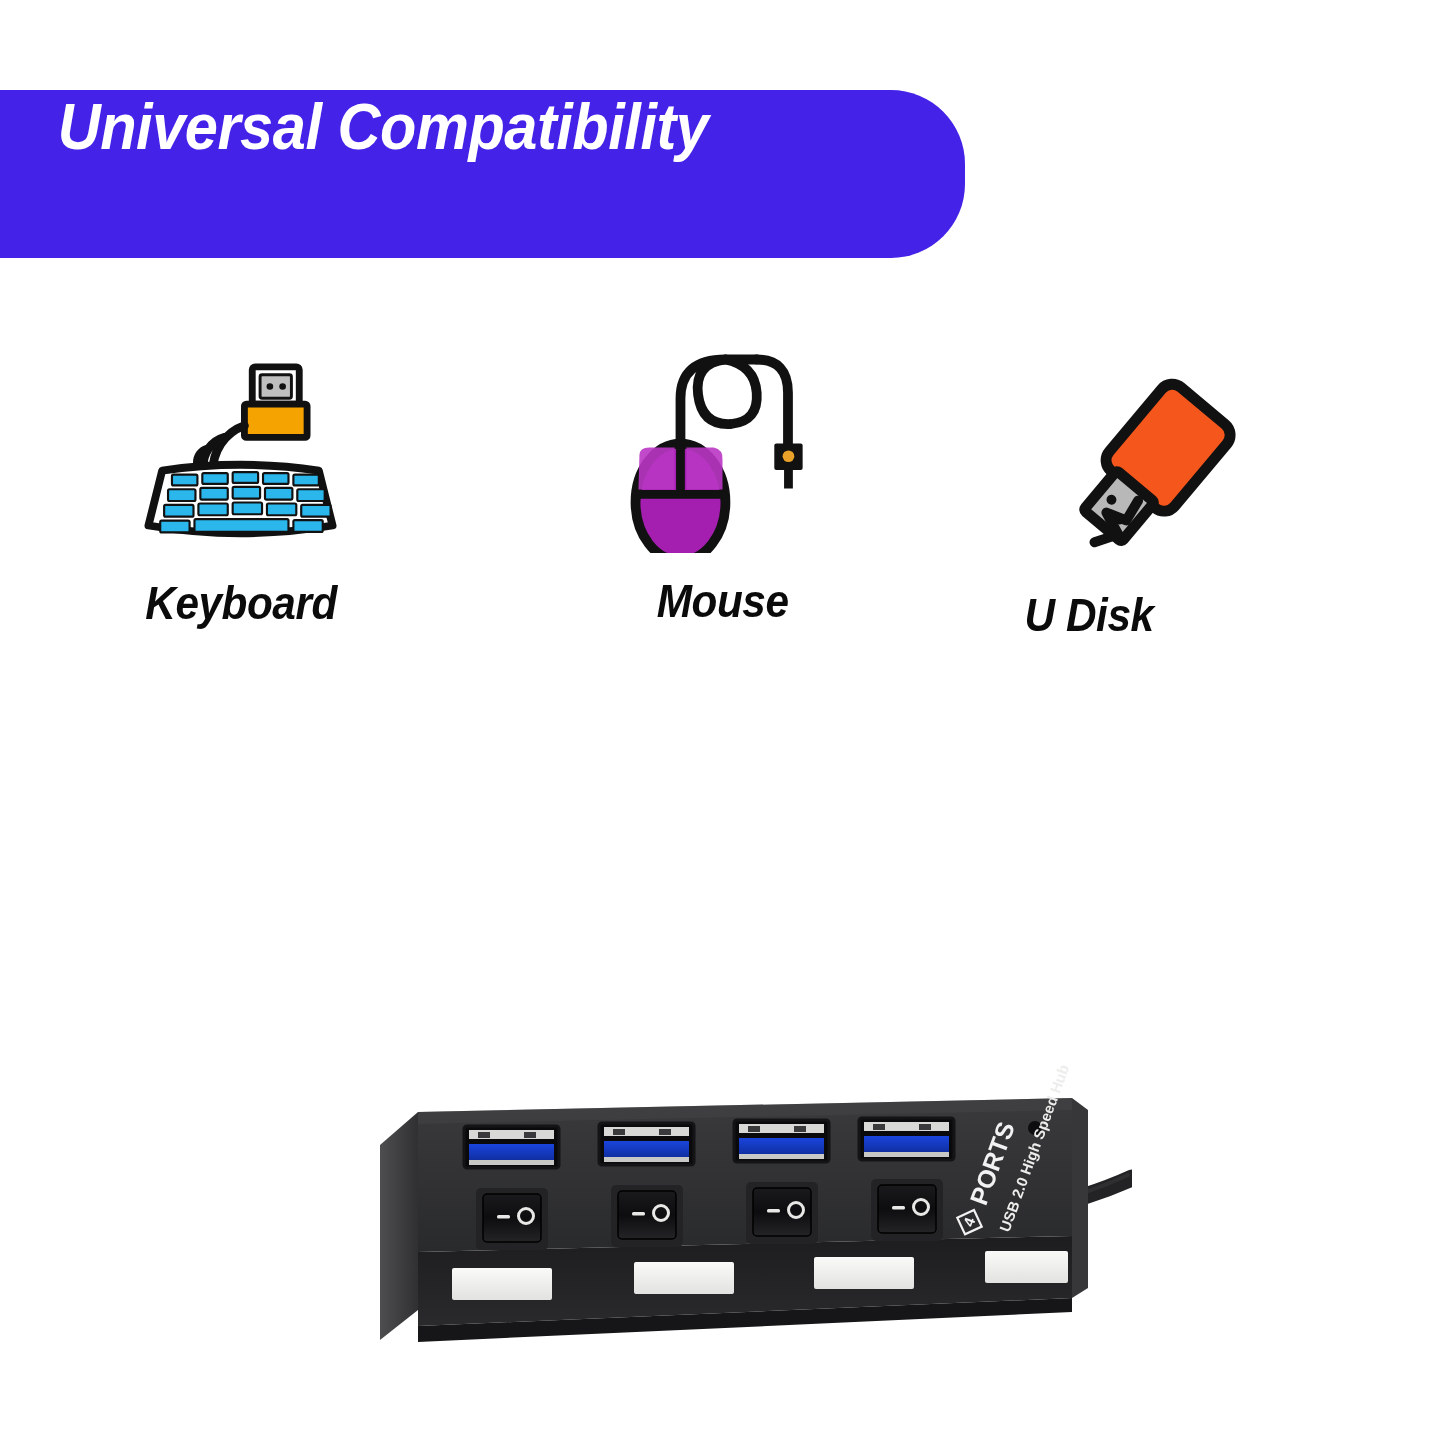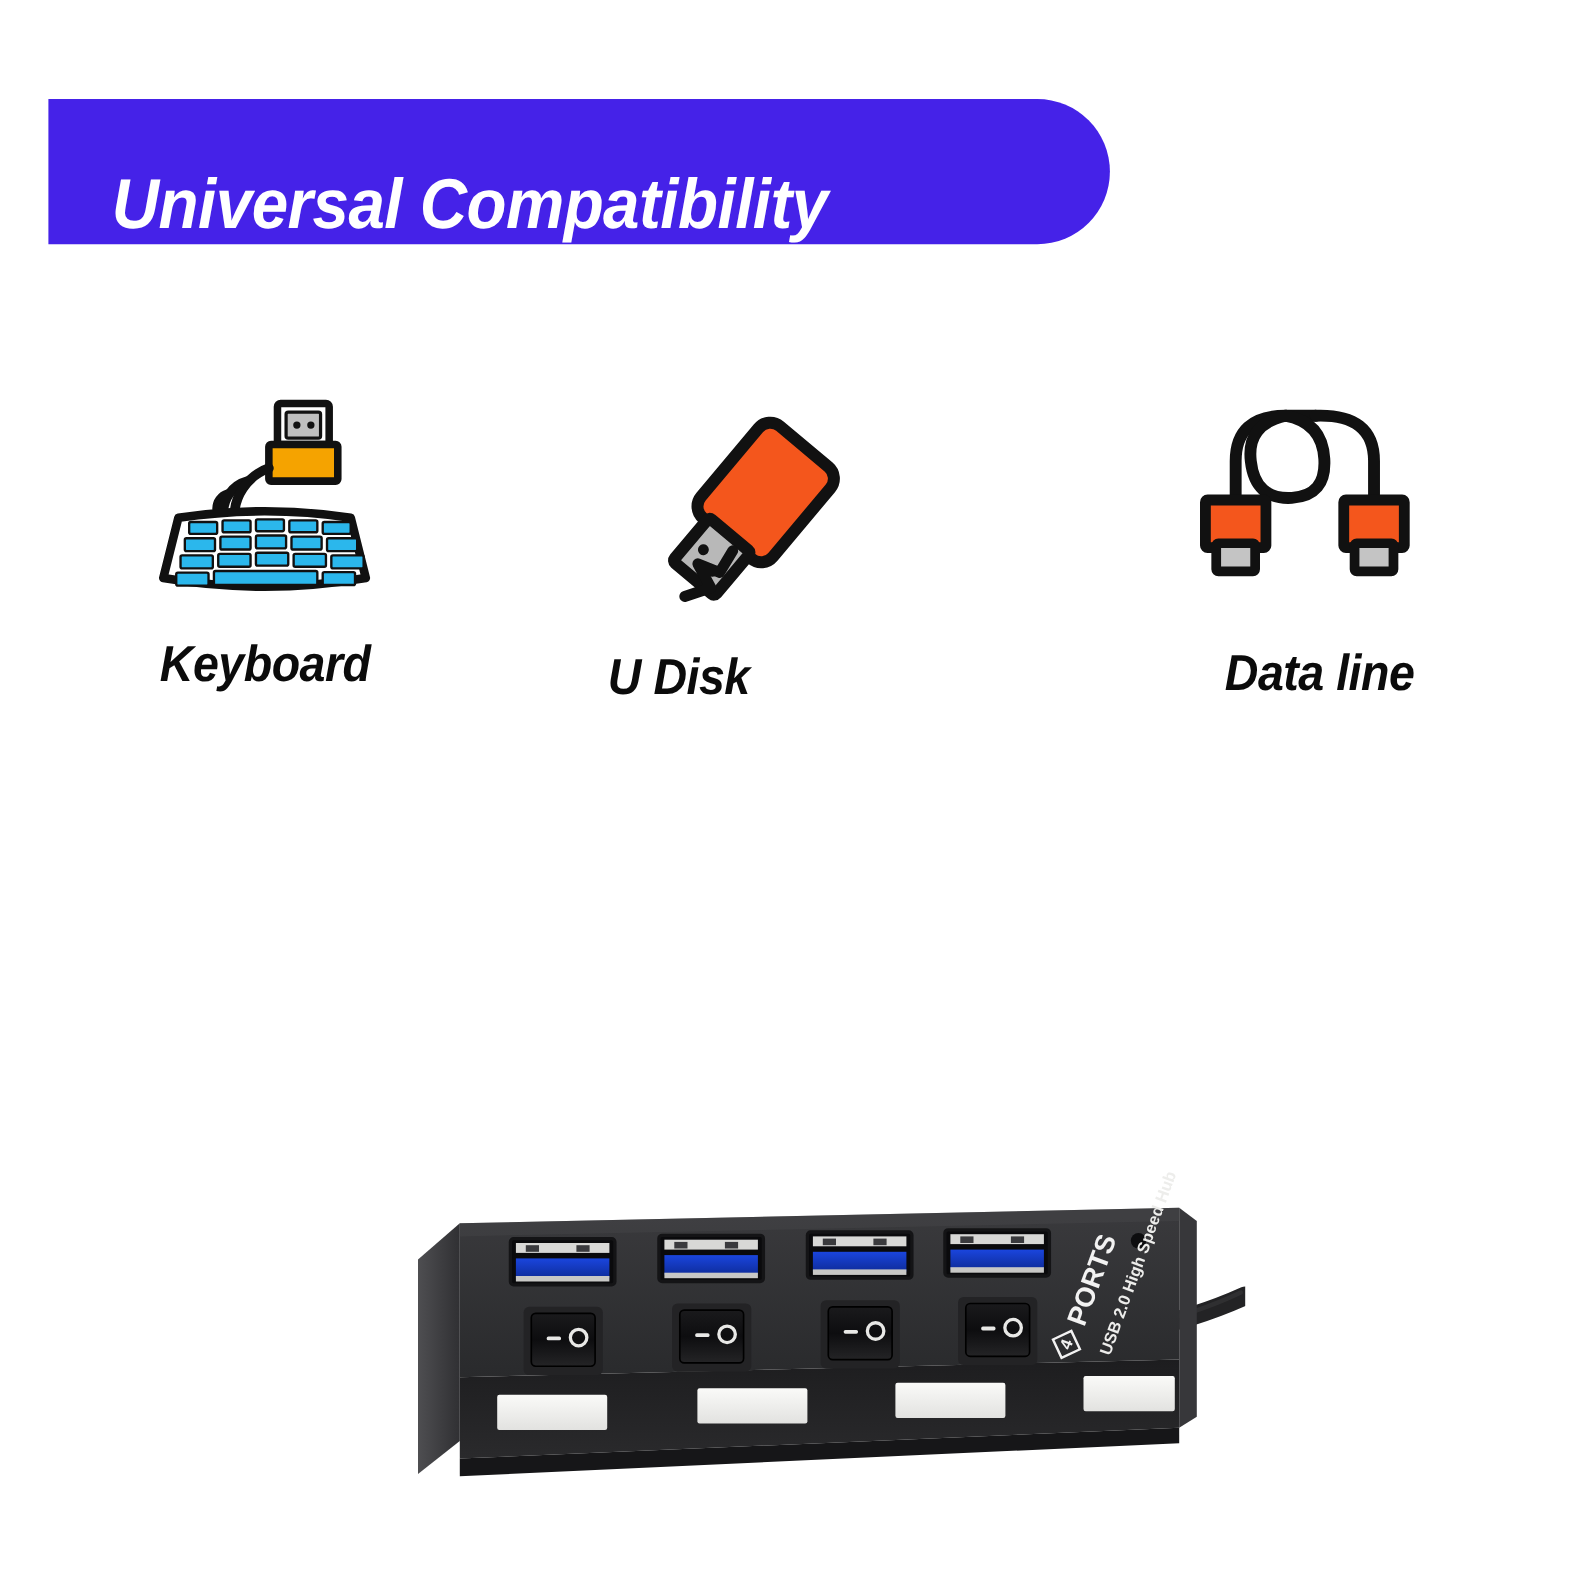--- a/index.html
+++ b/index.html
@@ -19,27 +19,26 @@
     height: 1445px;
     background: #ffffff;
   }
 
   
   .banner {
     position: absolute;
     left: 0;
     top: 90px;
     width: 965px;
-    height: 132px;
+    height: 168px;
     background: #4522E8;
     border-top-right-radius: 74px;
     border-bottom-right-radius: 74px;
     display: flex;
-    align-items: flex-end;
-    margin-left: 44px;
+    align-items: flex-start;
   }
   .banner-text {
     color: #ffffff;
     font-size: 64px;
     font-weight: bold;
     font-style: italic;
     letter-spacing: -0.5px;
     padding-left: 62px;
     white-space: nowrap;
     font-stretch: condensed;
@@ -160,59 +159,61 @@
 
             <rect x="38" y="167" width="30" height="12" rx="1.5"></rect>
             <rect x="73" y="165.5" width="96" height="13" rx="1.5"></rect>
             <rect x="174" y="166.5" width="30" height="12" rx="1.5"></rect>
           </g>
         </svg>
       </div>
       <div class="cell-label">Keyboard</div>
     </div>
 
+    <div class="cell cell-mouse">
+      <div class="icon-box">
+        <svg viewBox="0 0 230 220" width="225" height="215" aria-hidden="true">
+
+          <path d="M72,118 L72,62 Q72,22 118,22 L150,22" fill="none" stroke="#111111" stroke-width="10" stroke-linecap="round"></path>
+          <path d="M150,22 Q182,22 182,56 L182,112" fill="none" stroke="#111111" stroke-width="10" stroke-linecap="round"></path>
+          <path d="M118,22 Q86,26 90,58 Q94,90 124,88 Q152,85 150,56 Q148,28 118,22" fill="none" stroke="#111111" stroke-width="10" stroke-linecap="round"></path>
+
+          <rect x="168" y="108" width="29" height="27" rx="2" fill="#111111"></rect>
+          <circle cx="182.5" cy="121" r="6" fill="#E8A22A"></circle>
+          <rect x="178" y="135" width="9" height="19" fill="#111111"></rect>
+
+          <ellipse cx="72" cy="168" rx="46" ry="60" fill="#A41FB0" stroke="#111111" stroke-width="10"></ellipse>
+          <path d="M26,160 L118,160" stroke="#111111" stroke-width="9"></path>
+          <path d="M72,110 L72,160" stroke="#111111" stroke-width="9"></path>
+          <path d="M30,120 Q30,112 40,112 L66,112 L66,155 L29,155 Z" fill="#B936C4" opacity="0.9"></path>
+          <path d="M78,112 L106,112 Q116,114 115,125 L115,155 L78,155 Z" fill="#B936C4" opacity="0.9"></path>
+        </svg>
+      </div>
+      <div class="cell-label">Mouse</div>
+    </div>
 
 
     <div class="cell cell-udisk">
       <div class="icon-box">
         <svg viewBox="0 0 230 220" width="228" height="218" aria-hidden="true">
           <g transform="rotate(40 120 110)">
 
             <rect x="78" y="34" width="86" height="110" rx="14" fill="#F4561C" stroke="#111111" stroke-width="11"></rect>
 
             <rect x="96" y="140" width="50" height="52" rx="3" fill="#B8B8B8" stroke="#111111" stroke-width="11"></rect>
             <circle cx="111" cy="166" r="5" fill="#111111"></circle>
             <circle cx="130" cy="176" r="5" fill="#111111"></circle>
           </g>
 
           <path d="M104,148 L92,168 L72,160 L84,182 L60,190" fill="none" stroke="#111111" stroke-width="10" stroke-linecap="round" stroke-linejoin="round"></path>
         </svg>
       </div>
       <div class="cell-label">U Disk</div>
     </div>
 
-    <div class="cell cell-dataline">
-      <div class="icon-box">
-        <svg viewBox="0 0 230 190" width="226" height="187" aria-hidden="true">
-
-          <path d="M38,92 L38,56 Q38,14 84,14 L112,14" fill="none" stroke="#111111" stroke-width="11" stroke-linecap="round"></path>
-
-          <path d="M112,14 Q166,12 166,56 L166,92" fill="none" stroke="#111111" stroke-width="11" stroke-linecap="round"></path>
-
-          <path d="M84,14 Q48,22 52,56 Q56,92 90,90 Q122,88 120,54 Q118,20 84,14" fill="none" stroke="#111111" stroke-width="11" stroke-linecap="round"></path>
-
-          <rect x="10" y="92" width="56" height="44" rx="2" fill="#F4561C" stroke="#111111" stroke-width="10"></rect>
-          <rect x="20" y="132" width="36" height="26" rx="2" fill="#C4C4C4" stroke="#111111" stroke-width="9"></rect>
-
-          <rect x="138" y="92" width="56" height="44" rx="2" fill="#F4561C" stroke="#111111" stroke-width="10"></rect>
-          <rect x="148" y="132" width="36" height="26" rx="2" fill="#C4C4C4" stroke="#111111" stroke-width="9"></rect>
-        </svg>
-      </div>
-      <div class="cell-label">Data line</div>
-    </div>
 
 
   </div>
 
   <div class="product">
     <svg viewBox="0 0 760 320" aria-hidden="true">
       <defs>
         <linearGradient id="gTop" x1="0" y1="0" x2="0" y2="1">
           <stop offset="0" stop-color="#3a3a3d"></stop>
           <stop offset="1" stop-color="#292A2C"></stop>

